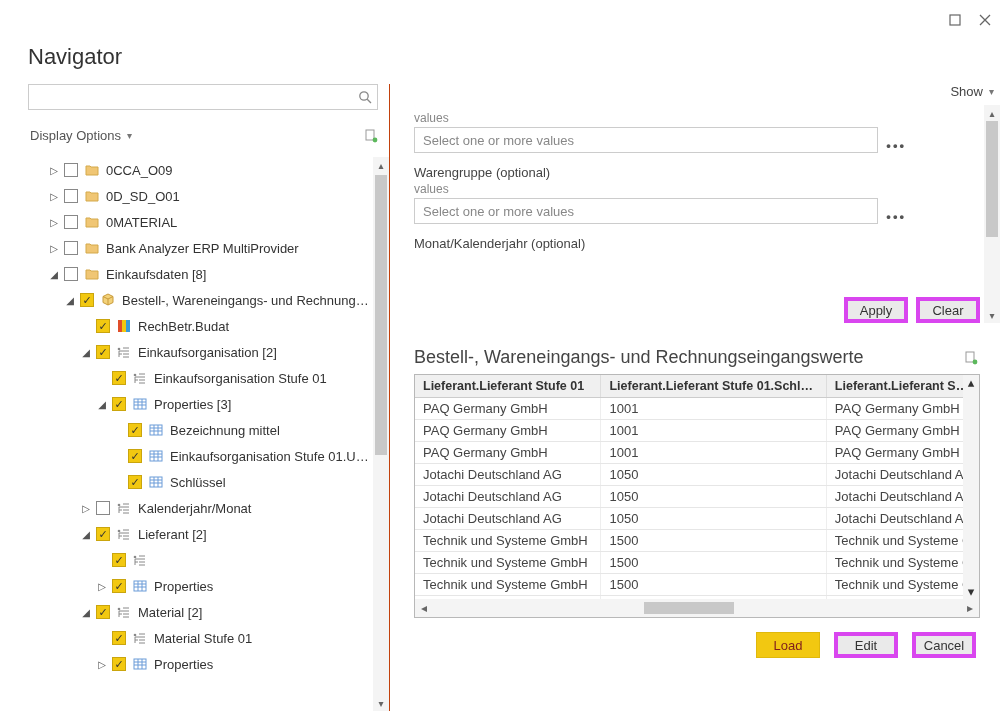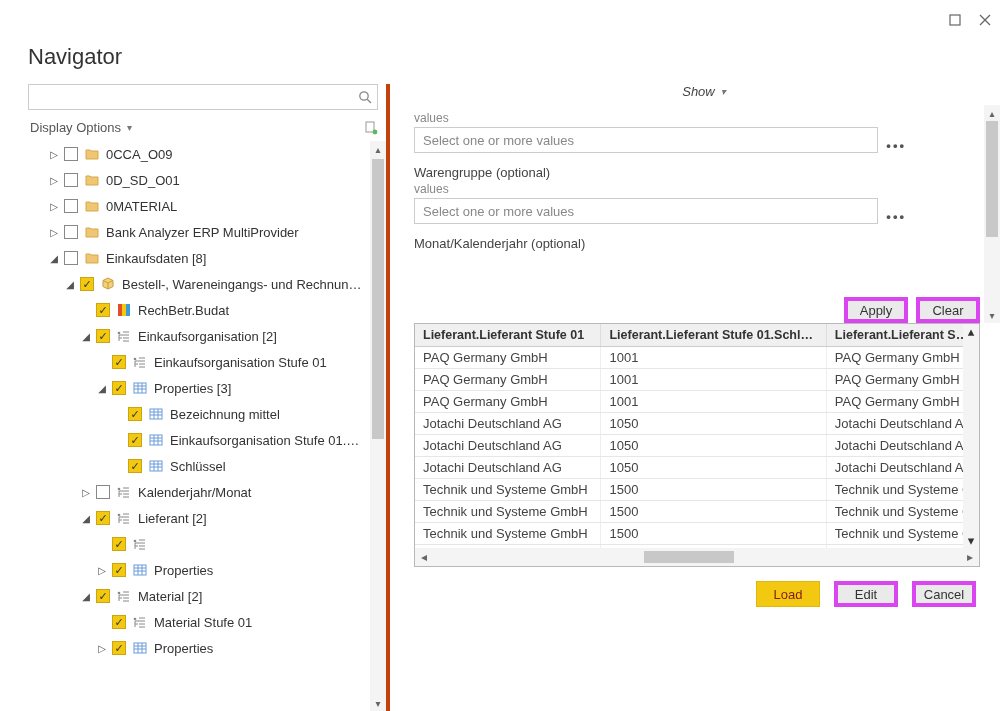--- a/index.html
+++ b/index.html
@@ -31,21 +31,22 @@
   .content {
     flex: 1;
     display: flex;
     padding: 6px 10px 0 28px;
     gap: 24px;
     min-height: 0;
   }
   .left-pane {
     width: 362px;
     display: flex; flex-direction: column;
-    border-right: 4px solid #c2410c;
+    border-right: 1px solid #c2410c;
+    gap: 8px;
   }
   .search-row { position: relative; margin-bottom: 6px; width: 350px;}
   .search-input {
     width: 100%; height: 26px;
     border: 1px solid #ccc;
     padding: 2px 28px 2px 8px;
     font-size: 13px;
   }
   .search-icon-wrap {
     position: absolute; right: 6px; top: 50%; transform: translateY(-50%);
@@ -95,21 +96,21 @@
     display: flex; flex-direction: column; align-items: center;
   }
   .vscroll .arrow { width: 16px; height: 16px; display:flex;align-items:center;justify-content:center; color:#666; font-size:10px;}
   .vscroll .thumb { background: #c8c8c8; width: 12px; border-radius: 0;}
   .right-pane {
     flex: 1;
     display: flex; flex-direction: column;
     min-width: 0;
   }
   .right-header {
-    display:flex; justify-content:center; padding: 0 4px 6px 0; font-style: italic;
+    display:flex; justify-content:flex-end; padding: 0 4px 6px 0;
   }
   .show-btn { display:flex; align-items:center; gap:6px; color:#444; cursor:pointer;}
   .filter-area {
     position: relative;
     height: 218px;
   }
   .filter-body {
     position:absolute; inset:0 22px 0 0;
     padding: 6px 70px 0 0;
   }
@@ -477,20 +478,29 @@
             <div class="thumb" style="position:absolute; top:0px; height:116px; left:2px;"></div>
           </div>
           <div class="arrow">▾</div>
         </div>
         <div class="filter-btns">
           <div class="btn">Apply</div>
           <div class="btn">Clear</div>
         </div>
       </div>
 
+      <div class="preview-title-row">
+        <div class="preview-title">Bestell-, Wareneingangs- und Rechnungseingangswerte</div>
+        <span>
+           <svg width="14" height="14" viewBox="0 0 14 14">
+              <rect x="2" y="1" width="8" height="10" fill="none" stroke="#999" stroke-width="1"></rect>
+              <circle cx="11" cy="11" r="2.4" fill="#5cb85c"></circle>
+            </svg>
+        </span>
+      </div>
 
       <div class="table-wrap">
         <div class="table-body">
           <table id="preview-table">
             <colgroup>
                 <col style="width:33%">
                 <col style="width:40%">
                 <col style="width:27%">
               </colgroup>
             <thead>

